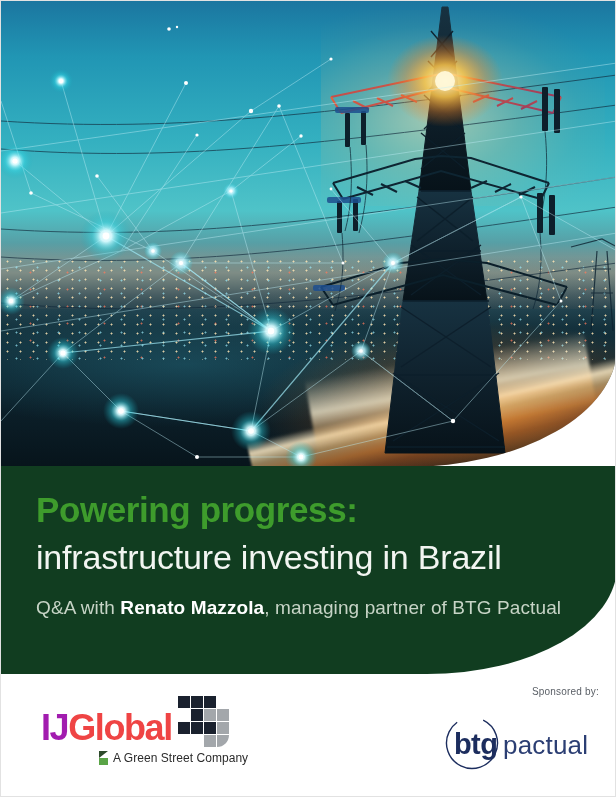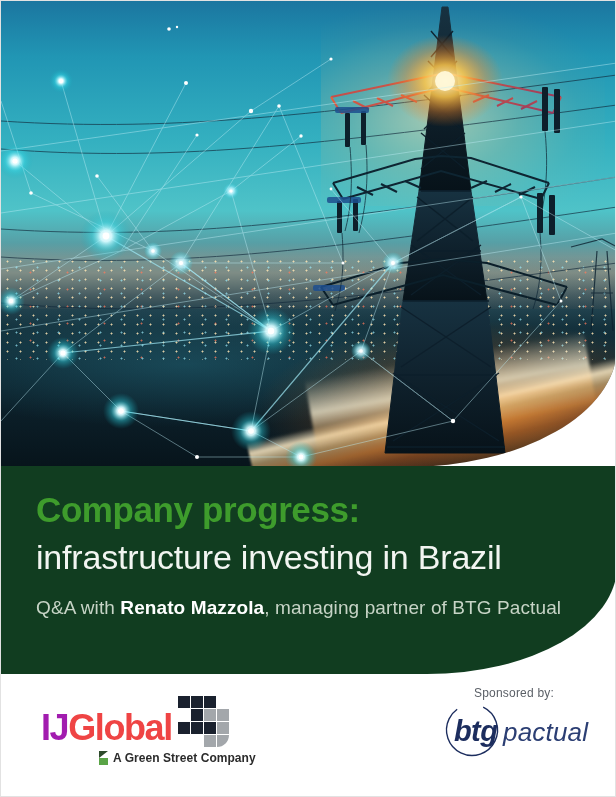--- a/index.html
+++ b/index.html
@@ -210,21 +210,20 @@
   .sq.light { background: #a3a7ab; }
   .sq.qtr {
     background: #a3a7ab;
     border-bottom-right-radius: 12px;
   }
   .ij-tagline {
     display: flex;
     align-items: center;
     margin-top: 5px;
     margin-left: 58px;
-    font-weight: bold;
   }
   .leaf {
     width: 9px;
     height: 14px;
     margin-right: 5px;
     position: relative;
   }
   .leaf .lf-top {
     position: absolute;
     top: 0; left: 0;
@@ -246,31 +245,31 @@
 
   
   .btg-block {
     position: absolute;
     left: 428px;
     top: 12px;
     width: 170px;
     text-align: center;
   }
   .sponsored {
-    font-size: 12px;
+    font-size: 10px;
     color: #5a5f66;
     letter-spacing: 0.2px;
-    margin-bottom: 0;
+    margin-bottom: 16px;
+    text-align: right;
   }
   .btg-logo {
     position: relative;
     width: 150px;
     height: 60px;
     margin: 0 auto;
-    font-style: italic;
   }
   .btg-logo svg { display: block; }
 </style>
 </head>
 <body>
 
 <div class="page">
 
   <div class="hero" role="img">
     <div class="hero-sun"></div>
@@ -448,21 +447,21 @@
         <circle cx="196" cy="456" r="2"></circle>
           <circle cx="330" cy="188" r="1.4"></circle>
         <circle cx="168" cy="28" r="1.8"></circle>
           <circle cx="176" cy="26" r="1.2"></circle>
       </g>
     </svg>
   </div>
 
   <div class="band">
     <div class="band-inner">
-      <h1 class="title-main">Company progress:</h1>
+      <h1 class="title-main">Powering progress:</h1>
       <h2 class="title-sub">infrastructure investing in Brazil</h2>
       <p class="byline"><span>Q&amp;A with </span><b>Renato Mazzola</b><span>, managing partner of BTG Pactual</span></p>
     </div>
   </div>
 
   <div class="footer">
 
     <div class="ij-logo">
       <div class="ij-row">
         <div class="ij-word"><span class="ij">IJ</span><span class="global">Global</span></div>

